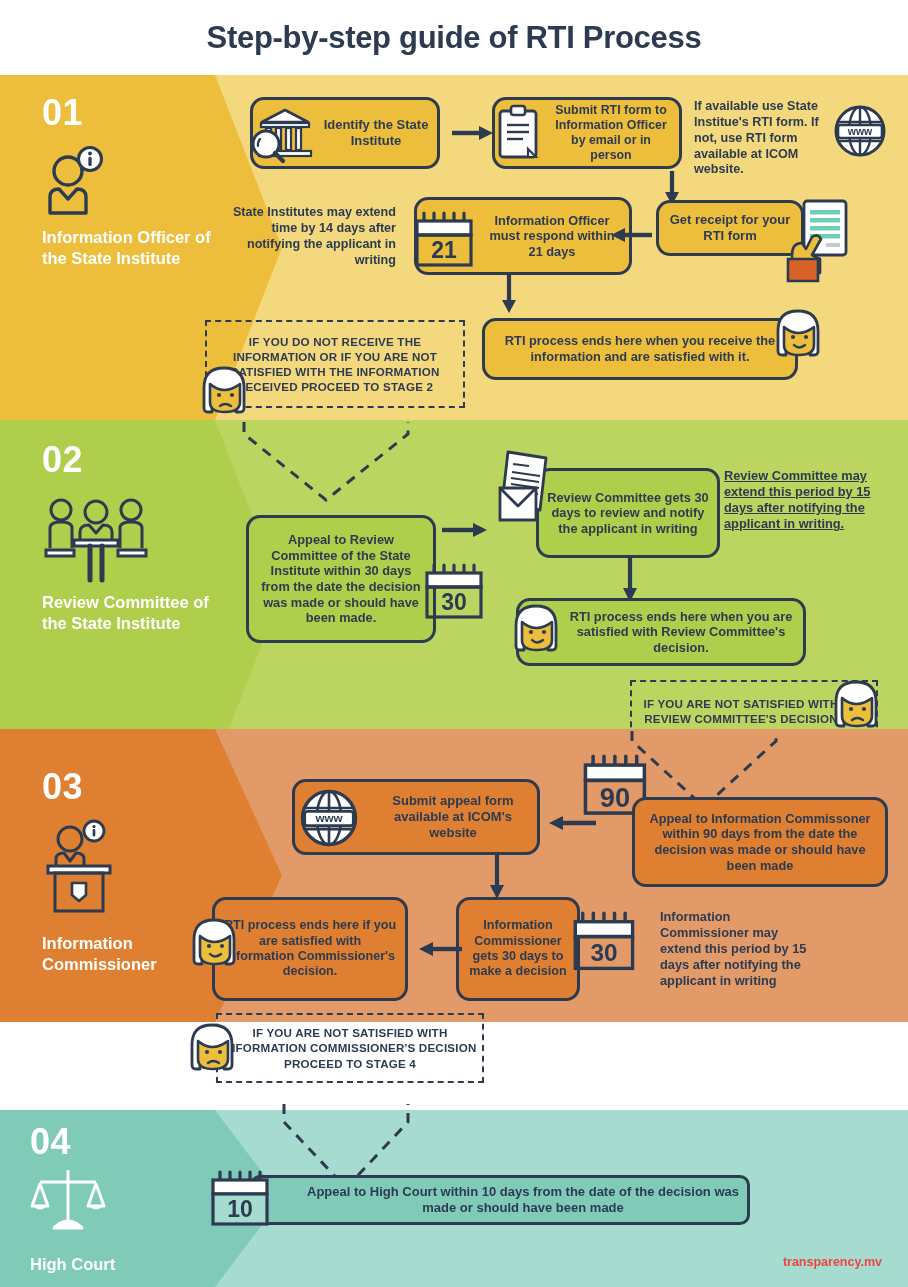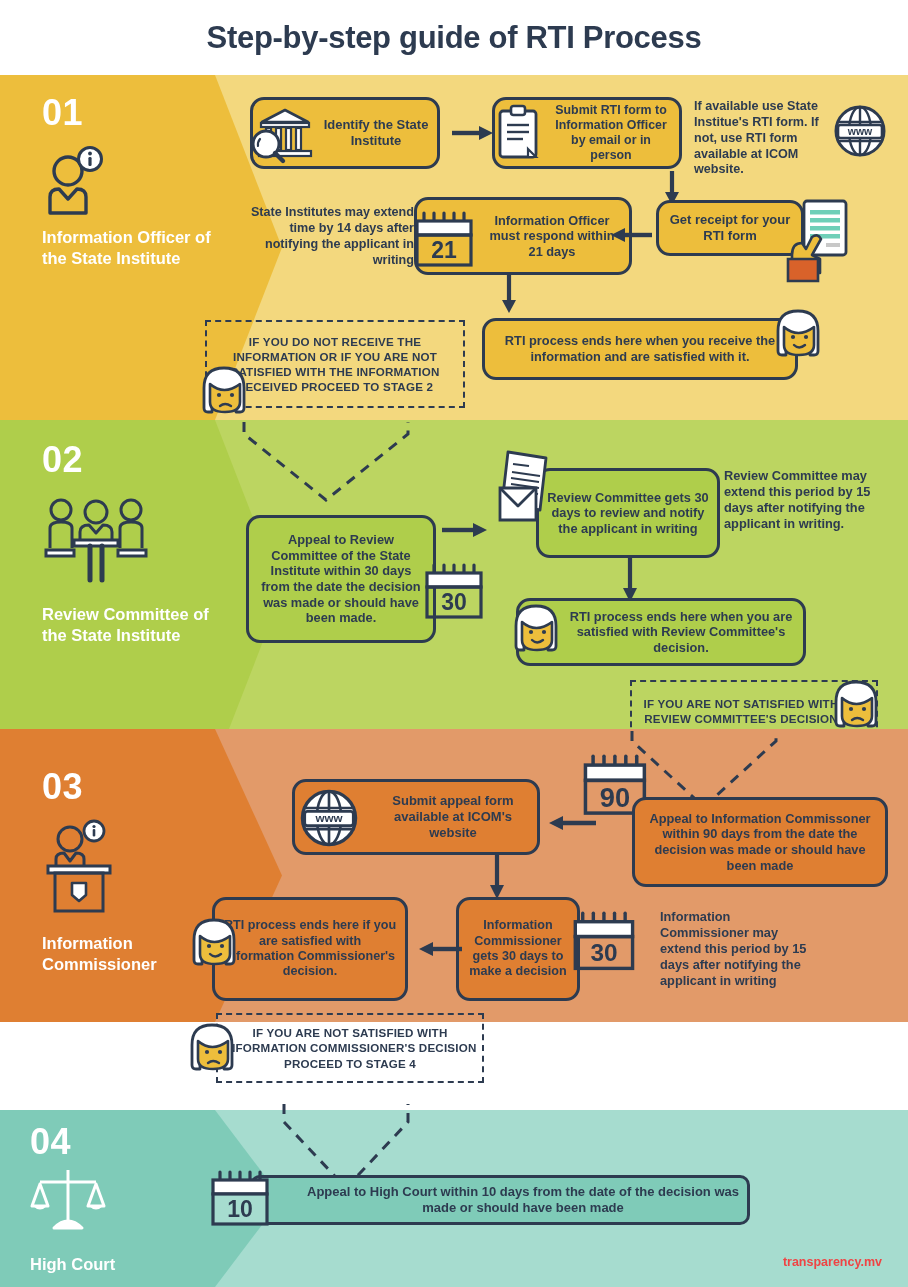--- a/index.html
+++ b/index.html
@@ -159,21 +159,21 @@
       </svg>
     </div>
 
     <div class="ico" style="left:664px;top:96px;">
       <svg width="16" height="34" viewBox="0 0 16 34">
         <line x1="8" y1="0" x2="8" y2="22" stroke="#2d3b50" stroke-width="4.2"></line>
         <path d="M1 21 L8 34 L15 21 Z" fill="#2d3b50"></path>
       </svg>
     </div>
 
-    <div class="plain" style="left:242px;top:130px;width:172px;font-size:12.6px;text-align:right;">State Institutes may extend time by 14 days after notifying the applicant  in writing</div>
+    <div class="plain" style="left:224px;top:130px;width:172px;font-size:12.6px;text-align:right;">State Institutes may extend time by 14 days after notifying the applicant  in writing</div>
 
     <div class="box" style="left:414px;top:122px;width:218px;height:78px;font-size:12.8px;padding-left:66px;">
       <span>Information Officer must respond within 21 days</span>
     </div>
     <div class="ico" style="left:412px;top:136px;">
       <svg width="66" height="62" viewBox="0 0 66 62">
         <line x1="12" y1="2" x2="12" y2="13" stroke="#2d3b50" stroke-width="3.2" stroke-linecap="round"></line>
         <line x1="22" y1="2" x2="22" y2="13" stroke="#2d3b50" stroke-width="3.2" stroke-linecap="round"></line>
         <line x1="32" y1="2" x2="32" y2="13" stroke="#2d3b50" stroke-width="3.2" stroke-linecap="round"></line>
         <line x1="42" y1="2" x2="42" y2="13" stroke="#2d3b50" stroke-width="3.2" stroke-linecap="round"></line>
@@ -253,21 +253,21 @@
           <path d="M78 52 L78 32 Q78 26 89 26 Q100 26 100 32 L100 52" fill="none" stroke="#2d3b50" stroke-width="3" stroke-linejoin="round"></path>
           <circle cx="54" cy="16" r="11" fill="none" stroke="#2d3b50" stroke-width="3"></circle>
           <path d="M38 48 L38 36 Q38 29 47 29 L54 37 L61 29 Q70 29 70 36 L70 48 Z" fill="none" stroke="#2d3b50" stroke-width="3" stroke-linejoin="round"></path>
           <rect x="32" y="44" width="44" height="6" fill="#fff" stroke="#2d3b50" stroke-width="3"></rect>
           <rect x="4" y="54" width="28" height="6" fill="#fff" stroke="#2d3b50" stroke-width="3"></rect>
           <rect x="76" y="54" width="28" height="6" fill="#fff" stroke="#2d3b50" stroke-width="3"></rect>
           <line x1="48" y1="50" x2="48" y2="84" stroke="#2d3b50" stroke-width="5" stroke-linecap="round"></line>
           <line x1="60" y1="50" x2="60" y2="84" stroke="#2d3b50" stroke-width="5" stroke-linecap="round"></line>
         </svg>
       </div>
-      <div class="stage-label" style="margin-top:20px;">Review Committee of the State Institute</div>
+      <div class="stage-label" style="margin-top:8px;">Review Committee of the State Institute</div>
     </div>
 
     <div class="ico" style="left:240px;top:0px;">
       <svg width="260" height="100" viewBox="0 0 260 100">
         <path d="M4 2 L4 14 L86 80 L168 14 L168 2" fill="none" stroke="#2d3b50" stroke-width="3" stroke-dasharray="10 8"></path>
       </svg>
     </div>
 
     <div class="box" style="left:246px;top:95px;width:190px;height:128px;font-size:12.8px;">
       <span>Appeal to Review Committee of the State Institute within 30 days from the date the decision was made or should have been made.</span>
@@ -301,21 +301,21 @@
         <line x1="17" y1="16" x2="33" y2="18" stroke="#2d3b50" stroke-width="2"></line>
         <line x1="16" y1="24" x2="44" y2="28" stroke="#2d3b50" stroke-width="2"></line>
         <line x1="15" y1="30" x2="43" y2="34" stroke="#2d3b50" stroke-width="2"></line>
         <line x1="15" y1="36" x2="43" y2="40" stroke="#2d3b50" stroke-width="2"></line>
         <line x1="14" y1="42" x2="42" y2="46" stroke="#2d3b50" stroke-width="2"></line>
         <path d="M4 40 L40 40 L40 72 L4 72 Z" fill="#fff" stroke="#2d3b50" stroke-width="2.8"></path>
         <path d="M4 40 L22 58 L40 40" fill="none" stroke="#2d3b50" stroke-width="2.8" stroke-linejoin="round"></path>
       </svg>
     </div>
 
-    <div class="plain" style="left:724px;top:48px;width:164px;font-size:12.8px;">Review Committee may extend this period by 15 days after notifying the applicant in writing.</div>
+    <div class="plain" style="left:724px;top:48px;width:164px;font-size:12.8px;text-decoration:underline;">Review Committee may extend this period by 15 days after notifying the applicant in writing.</div>
 
     <div class="ico" style="left:622px;top:138px;">
       <svg width="16" height="44" viewBox="0 0 16 44">
         <line x1="8" y1="0" x2="8" y2="31" stroke="#2d3b50" stroke-width="4.2"></line>
         <path d="M1 30 L8 44 L15 30 Z" fill="#2d3b50"></path>
       </svg>
     </div>
 
     <div class="box" style="left:516px;top:178px;width:290px;height:68px;font-size:12.8px;padding-left:48px;">
       <span>RTI process ends here when you are satisfied with Review Committee's decision.</span>

